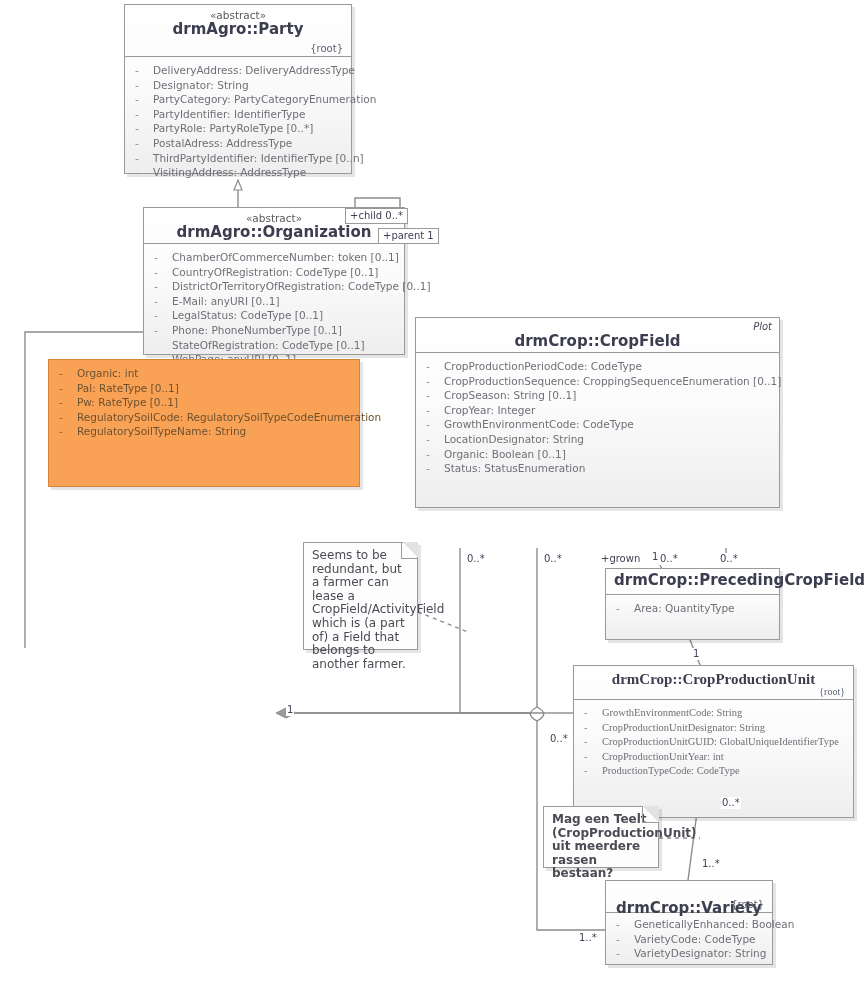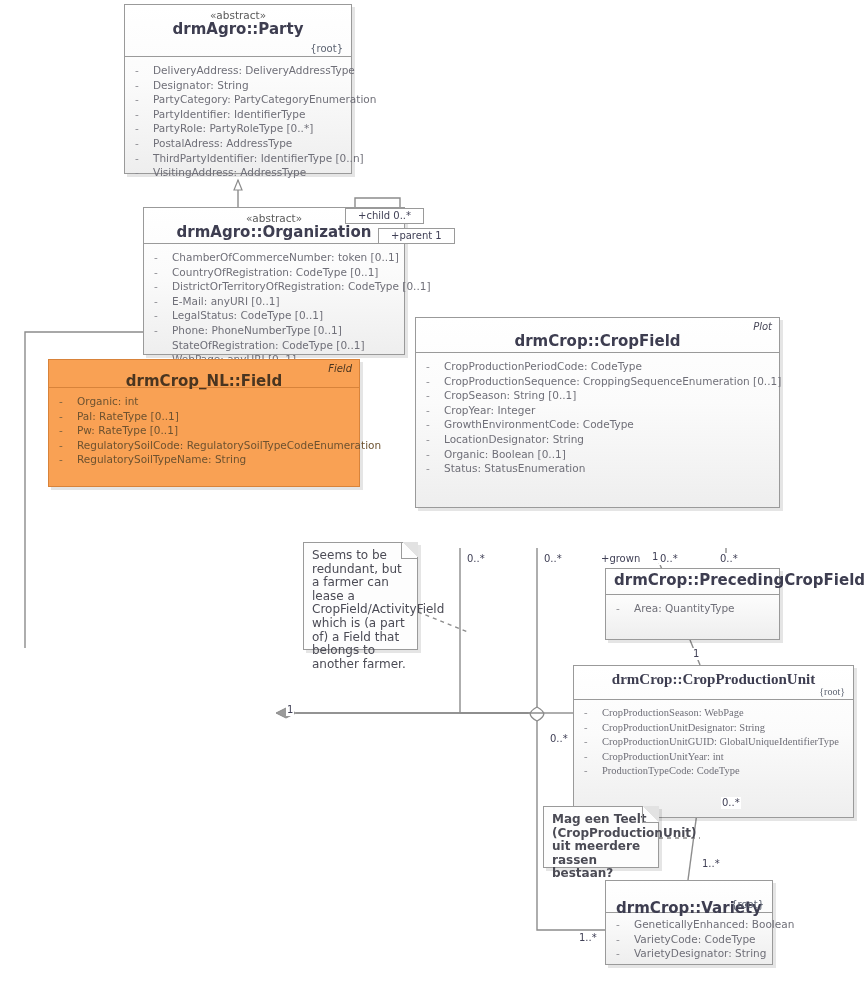--- a/index.html
+++ b/index.html
@@ -35,21 +35,21 @@
   .note{position:absolute;box-sizing:border-box;border:1px solid #9a9a9a;
         background:#fdfdfd;box-shadow:3px 3px 0 rgba(0,0,0,0.10);
         font-size:12px;color:#4b4b55;line-height:13.6px;padding:6px 8px;}
   .note .fold{position:absolute;right:-1px;top:-1px;width:16px;height:16px;
         background:linear-gradient(225deg,#e2e2e2 0 50%,transparent 50%);
         border-left:1px solid #9a9a9a;border-bottom:1px solid #9a9a9a;}
 
   
   .lbl{position:absolute;font-size:10px;color:#3f3f55;white-space:nowrap;
        background:#ffffff;padding:0 1px;line-height:12px;}
-  .lbl.boxed{border:1px solid #9a9a9a;padding:1px 12px;background:#fff;}
+  .lbl.boxed{border:1px solid #9a9a9a;padding:1px 4px;background:#fff;}
 </style>
 </head>
 <body>
 
 <div id="canvas">
 
   <svg class="links" viewBox="0 0 864 993" width="864" height="993">
     <defs>
       <marker id="genArrow" markerWidth="14" markerHeight="14" refX="11" refY="5" orient="auto" markerUnits="userSpaceOnUse">
         <path d="M1,1 L11,5 L1,9 z" fill="#ffffff" stroke="#8c8c8c" stroke-width="1.2"></path>
@@ -172,24 +172,20 @@
           <span>StateOfRegistration: CodeType [0..1]</span>
         </div>
       <div class="attr">
           <span class="vis">-</span>
           <span>WebPage: anyURI [0..1]</span>
         </div>
     </div>
   </div>
 
   <div class="cls orange" style="left:48px;top:359px;width:312px;height:128px;">
-    <div class="head" style="height:28px;">
-      <div class="tag">Field</div>
-      <div class="cname" style="margin-top:10px;">drmCrop_NL::Field</div>
-    </div>
     <div class="body">
       <div class="attr">
           <span class="vis">-</span>
           <span>Organic: int</span>
         </div>
       <div class="attr">
           <span class="vis">-</span>
           <span>Pal: RateType [0..1]</span>
         </div>
       <div class="attr">
@@ -262,21 +258,21 @@
 
 
   <div class="cls" style="left:573px;top:665px;width:281px;height:153px;font-family:Liberation Serif, serif;">
     <div class="head" style="height:34px;">
       <div class="cname" style="margin-top:2px;">drmCrop::CropProductionUnit</div>
       <div class="root">{root}</div>
     </div>
     <div class="body">
       <div class="attr">
           <span class="vis">-</span>
-          <span>CropProductionSeason: WebPage</span>
+          <span>GrowthEnvironmentCode: String</span>
         </div>
       <div class="attr">
           <span class="vis">-</span>
           <span>CropProductionUnitDesignator: String</span>
         </div>
       <div class="attr">
           <span class="vis">-</span>
           <span>CropProductionUnitGUID: GlobalUniqueIdentifierType</span>
         </div>
       <div class="attr">

